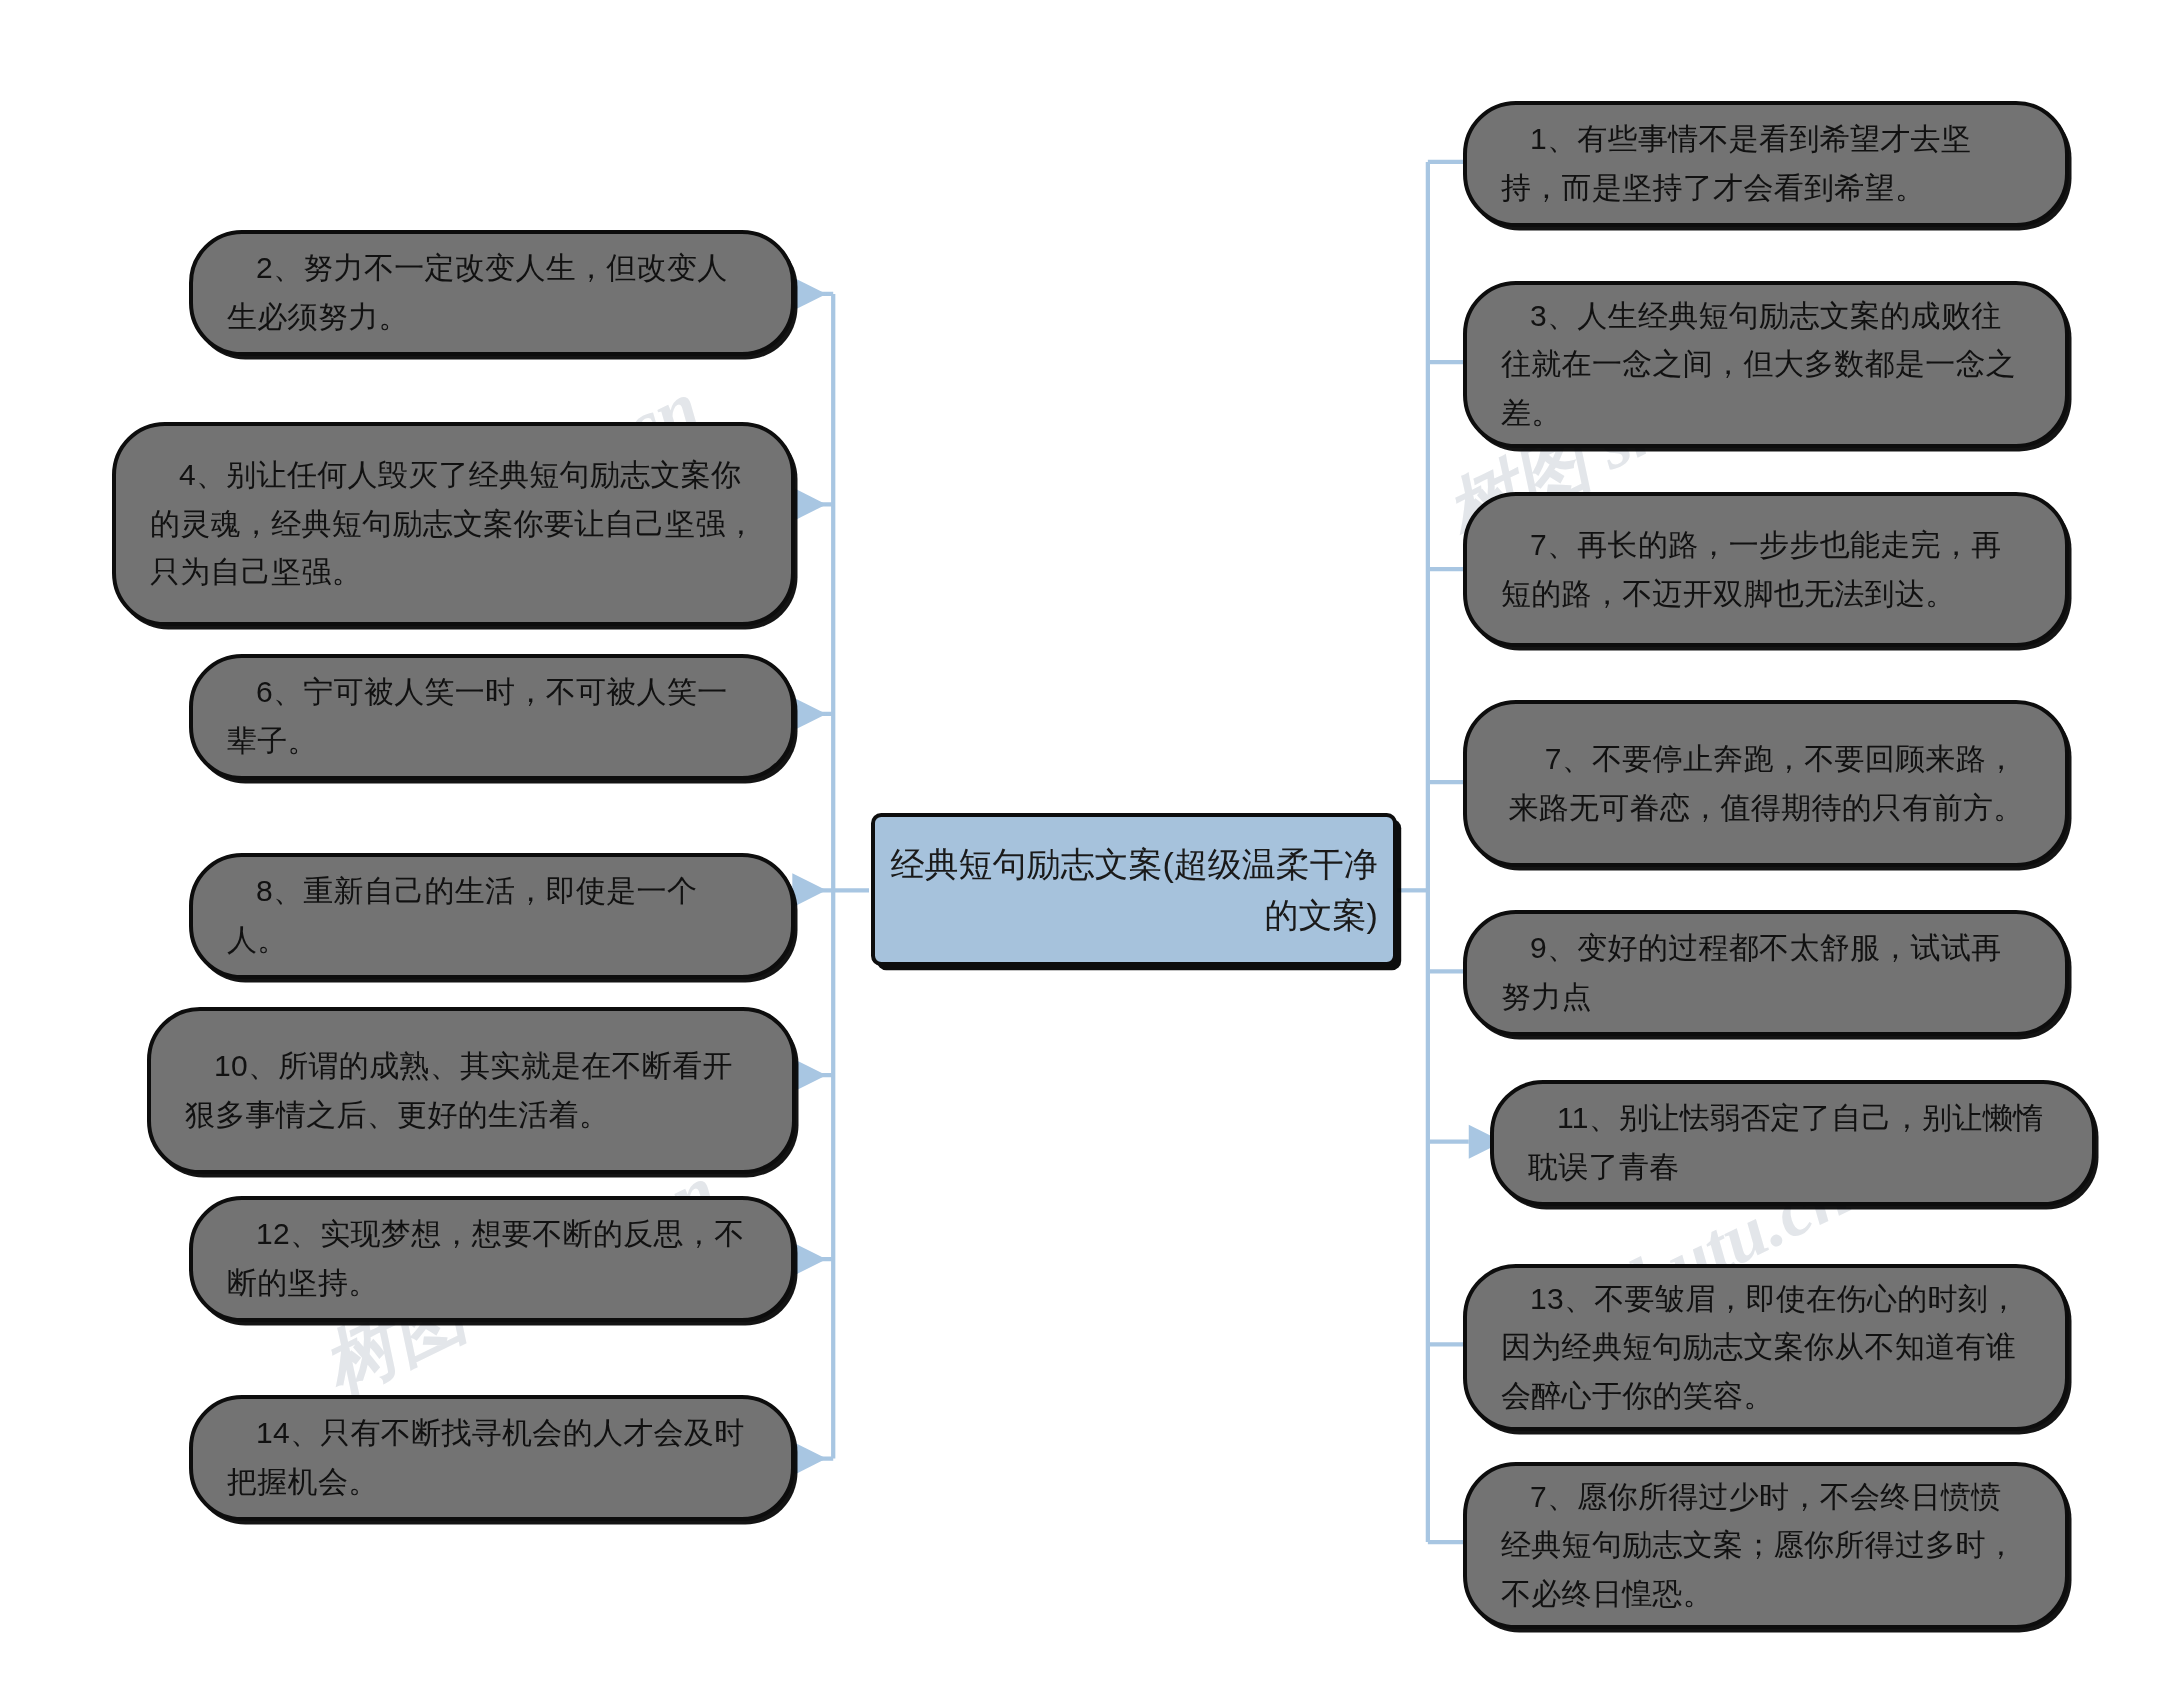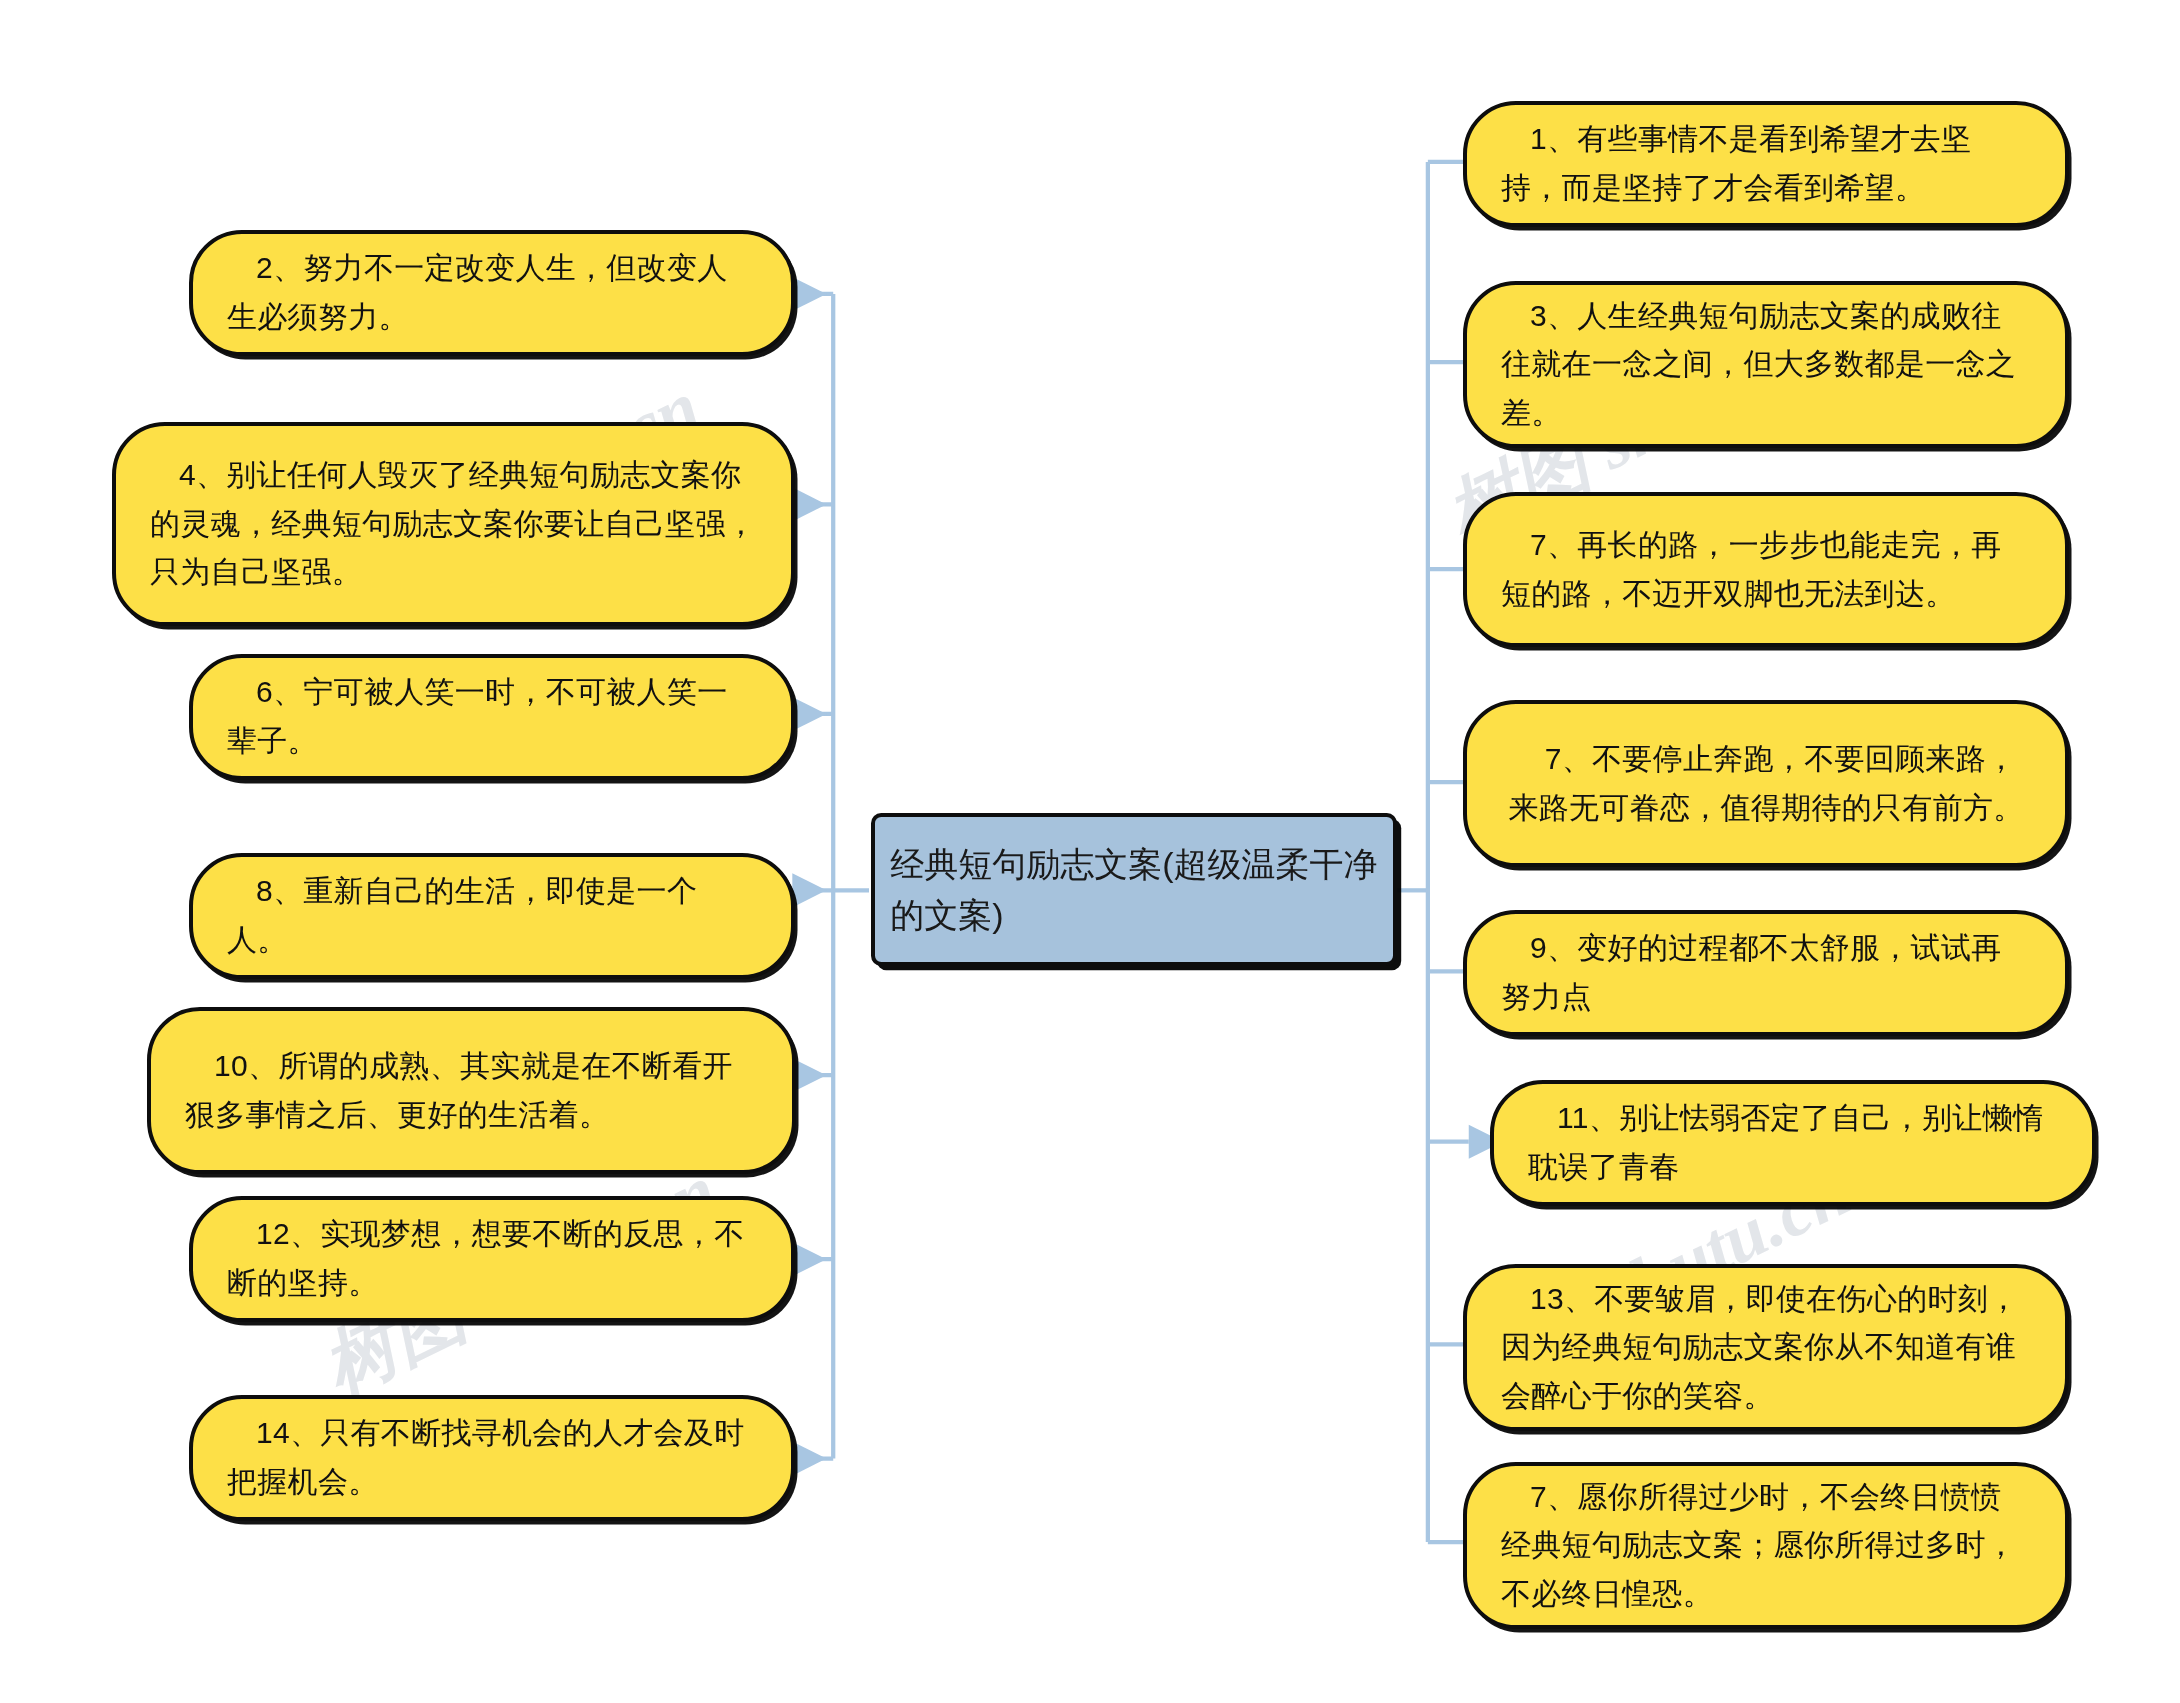--- a/index.html
+++ b/index.html
@@ -40,21 +40,21 @@
     width: 2181px;
     height: 1704px;
     z-index: 1;
     pointer-events: none;
   }
 
   
   .node {
     position: absolute;
     box-sizing: border-box;
-    background: #fde047;
+    background: #737373;
     border: 4.3px solid #0d0d0d;
     border-radius: 53px;
     display: flex;
     align-items: center;
     z-index: 2;
     box-shadow: 3.4px 4.3px 0 -0.9px rgba(0,0,0,0.92);
   }
   .node-text {
     display: block;
     width: 100%;
@@ -77,21 +77,21 @@
     border-radius: 10.2px;
     display: flex;
     align-items: center;
     justify-content: center;
     z-index: 3;
     box-shadow: 5.1px 5.1px 0 -0.9px rgba(0,0,0,0.95);
   }
   .root-text {
     display: block;
     width: 100%;
-    text-align: left;
+    text-align: right;
     padding: 0 15.3px;
     box-sizing: border-box;
     font-size: 34px;
     line-height: 1.5;
     color: #1a1a1a;
   }
 </style>
 </head>
 <body>
 

